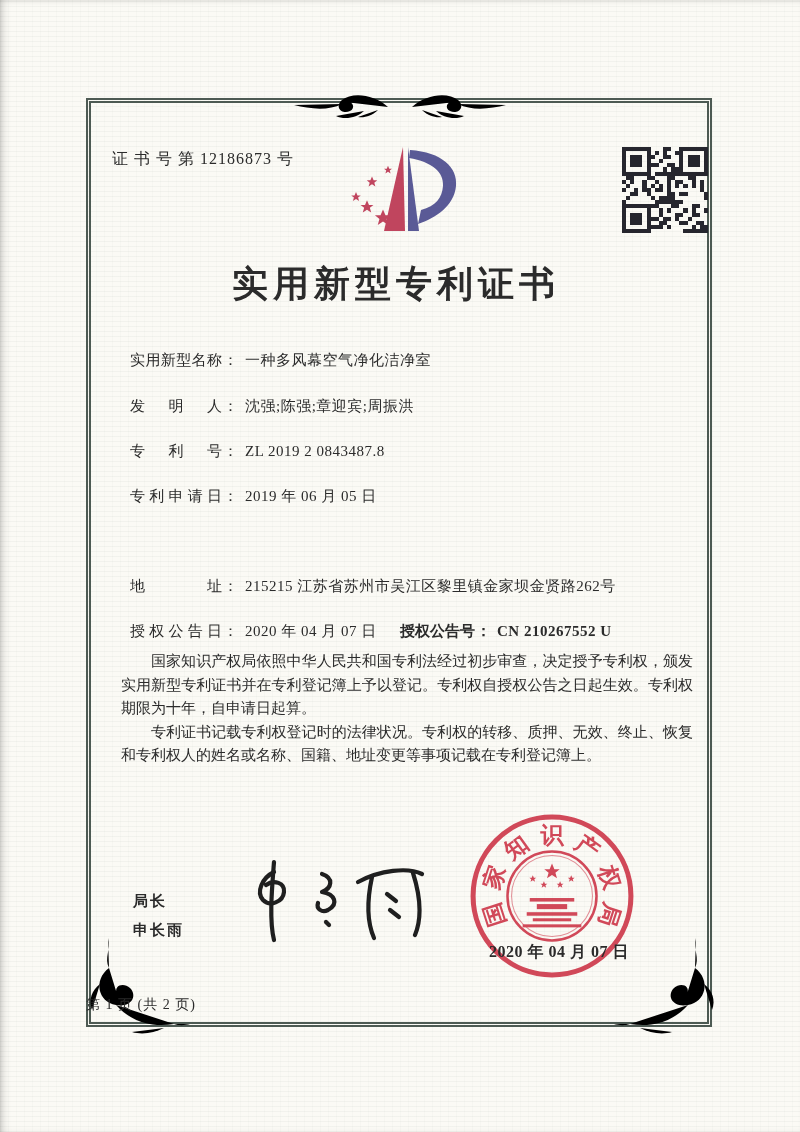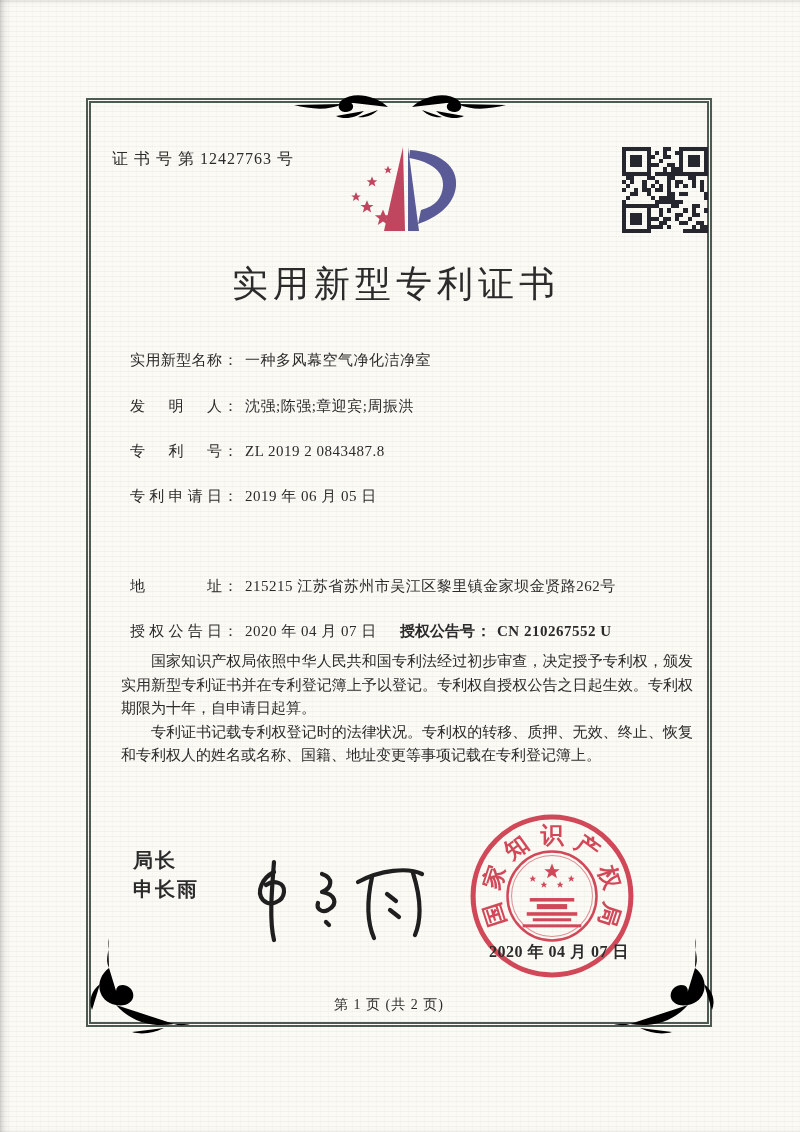--- a/index.html
+++ b/index.html
@@ -22,48 +22,48 @@
     position:absolute;left:86px;top:98px;width:616px;height:919px;
     border:5px double var(--c-ornament,#4d5a53);
   }
   .orn{position:absolute;pointer-events:none;}
   .cert-no{position:absolute;left:112px;top:149px;font-size:16px;letter-spacing:1px;}
   .logo{position:absolute;left:336px;top:140px;width:130px;height:108px;}
   .qr{position:absolute;left:622px;top:147px;width:86px;height:86px;}
   .qr svg{width:100%;height:100%;shape-rendering:crispEdges;fill:var(--c-qr,#26262e);}
   .title{
     position:absolute;left:86px;top:260px;width:620px;margin:0;
-    text-align:center;font-size:36px;font-weight:400;letter-spacing:5px;
+    text-align:center;font-size:36px;font-weight:700;letter-spacing:5px;
   }
   .frow{position:absolute;left:130px;white-space:nowrap;font-size:15px;height:20px;}
   .flabel{display:inline-block;width:92px;text-align:justify;text-align-last:justify;}
   .fcolon{display:inline-block;margin:0 7px 0 1px;}
   .fvalue{letter-spacing:0.5px;}
   .g2{position:absolute;left:270px;top:0;white-space:nowrap;font-weight:bold;}
   .g2 .fcolon{margin:0 6px 0 1px;}
   .body-text{
     position:absolute;left:121px;top:650px;width:572px;
     font-size:15px;line-height:23.5px;text-align:justify;
   }
   .body-text p{margin:0;text-indent:2em;}
   .signatory{
-    position:absolute;left:133px;top:846px;
+    position:absolute;left:133px;top:886px;
     font-family:"Liberation Sans","DejaVu Sans",sans-serif;
-    font-weight:700;font-size:20px;line-height:29px;letter-spacing:2px;
+    font-weight:700;font-size:15px;line-height:29px;letter-spacing:2px;
   }
   .signature{position:absolute;left:222px;top:850px;width:205px;height:100px;}
   .signature path{stroke:#1f1f1f;stroke-width:4.2;fill:none;stroke-linecap:round;stroke-linejoin:round;}
   .seal{position:absolute;left:466px;top:810px;width:172px;height:172px;opacity:0.92;}
   .seal svg{width:100%;height:100%;}
   #seal-chars text{
     font-size:23px;font-weight:700;fill:var(--c-seal-red,#ce3a4c);
     font-family:"Liberation Serif","DejaVu Serif",serif;
   }
   .seal-date{position:absolute;left:489px;top:942px;font-size:16px;font-weight:600;letter-spacing:0.5px;z-index:3;}
-  .footer{position:absolute;left:86px;top:996px;width:606px;text-align:center;font-size:14px;letter-spacing:1px;}
+  .footer{position:absolute;left:86px;top:996px;width:606px;font-size:14px;letter-spacing:1px;}
 </style>
 </head>
 <body>
 
 <svg width="0" height="0" style="position:absolute" aria-hidden="true">
   <defs>
     <path id="star" d="M0,-10 L2.94,-3.09 L9.51,-3.09 L4.19,1.18 L6.18,8.09 L0,4 L-6.18,8.09 L-4.19,1.18 L-9.51,-3.09 L-2.94,-3.09 Z"></path>
     <g id="corner-orn">
       <path d="M28,0 C31,12 24,20 29,30"></path>
       <path d="M29,30 C13,42 18,64 36,67 C51,70 58,58 50,50 C44,44 33,47 37,56"></path>
@@ -90,21 +90,21 @@
     <use href="#top-orn-half"></use>
     <use href="#top-orn-half" transform="translate(216,0) scale(-1,1)"></use>
   </svg>
   <svg class="orn" style="left:80px;top:938px" width="110" height="100" viewBox="0 0 110 100">
     <use href="#corner-orn"></use>
   </svg>
   <svg class="orn" style="left:614px;top:938px" width="110" height="100" viewBox="0 0 110 100">
     <use href="#corner-orn" transform="translate(110,0) scale(-1,1)"></use>
   </svg>
 
-  <div class="cert-no">证 书 号 第 12427763 号</div>
+  <div class="cert-no">证 书 号 第 12186873 号</div>
 
   <svg class="logo" viewBox="0 0 130 108">
     <g style="fill:var(--c-logo-red,#c0455e)">
       <use href="#star" transform="translate(52,30) scale(0.42)"></use>
       <use href="#star" transform="translate(36,42) scale(0.55)"></use>
       <use href="#star" transform="translate(20,57) scale(0.5)"></use>
       <use href="#star" transform="translate(31,67) scale(0.68)"></use>
       <use href="#star" transform="translate(47,78) scale(0.85)"></use>
       <polygon points="67,7 69,91 48,91"></polygon>
     </g>

